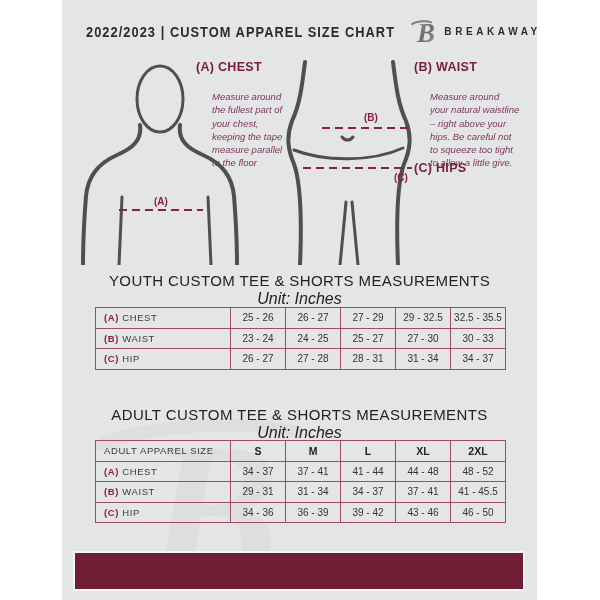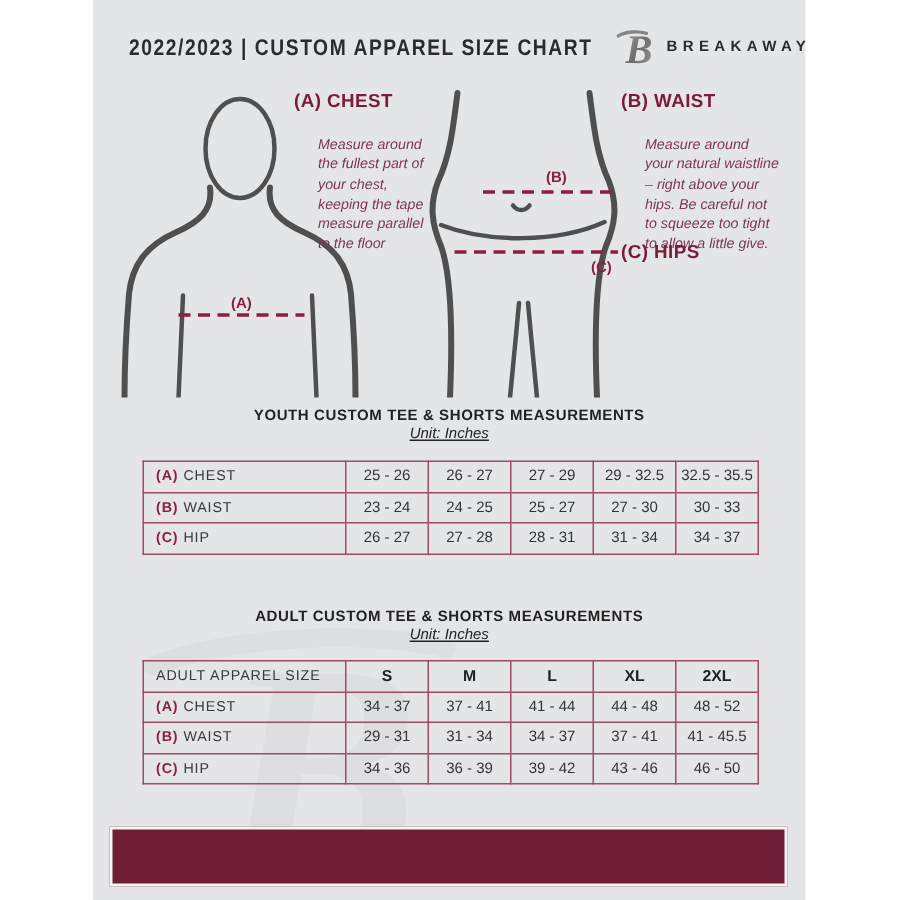--- a/index.html
+++ b/index.html
@@ -23,22 +23,22 @@
   .fig .dash { fill:none; stroke:#8c1f40; stroke-width:2.2; stroke-dasharray:8 5; }
   .fig text { fill:#8c1f40; font-weight:bold; font-size:10px; font-family:"Liberation Sans",sans-serif; }
 
   
   .meas { position:absolute; z-index:2; }
   .meas h3 { margin:0 0 7px 0; font-size:12.5px; font-weight:bold; color:#7a1b38; letter-spacing:0.3px; }
   .meas p  { margin:16px; font-size:9.5px; font-style:italic; color:#7d3554; line-height:1.4; white-space:pre-line; }
 
   
   .tbl-head { position:absolute; left:0; width:100%; text-align:center; z-index:2; }
-  .tbl-title { font-size:10px; font-weight:bold; color:#222; letter-spacing:0.4px; }
-  .tbl-unit  { font-size:10px; font-style:italic; color:#222; margin-top:1px;text-decoration:underline; }
+  .tbl-title { font-size:15px; font-weight:normal; color:#222; letter-spacing:0.4px; }
+  .tbl-unit  { font-size:16px; font-style:italic; color:#222; margin-top:1px; }
 
   table.size-table { position:absolute; left:33px; width:410px; border-collapse:collapse;
                      table-layout:fixed; z-index:2; background:transparent; }
   table.size-table td { border:1.2px solid #a04a64; font-size:10px; color:#333;
                         text-align:center; height:19.5px; padding:0; }
   table.size-table td.lbl { text-align:left; padding-left:8px; font-size:9.5px;
                             letter-spacing:0.6px; color:#3a3a3a; }
   table.size-table .head-row td.sz { font-weight:bold; font-size:10.5px; color:#222; }
   table.size-table .key { color:#8c1f40; font-weight:bold; }
 

